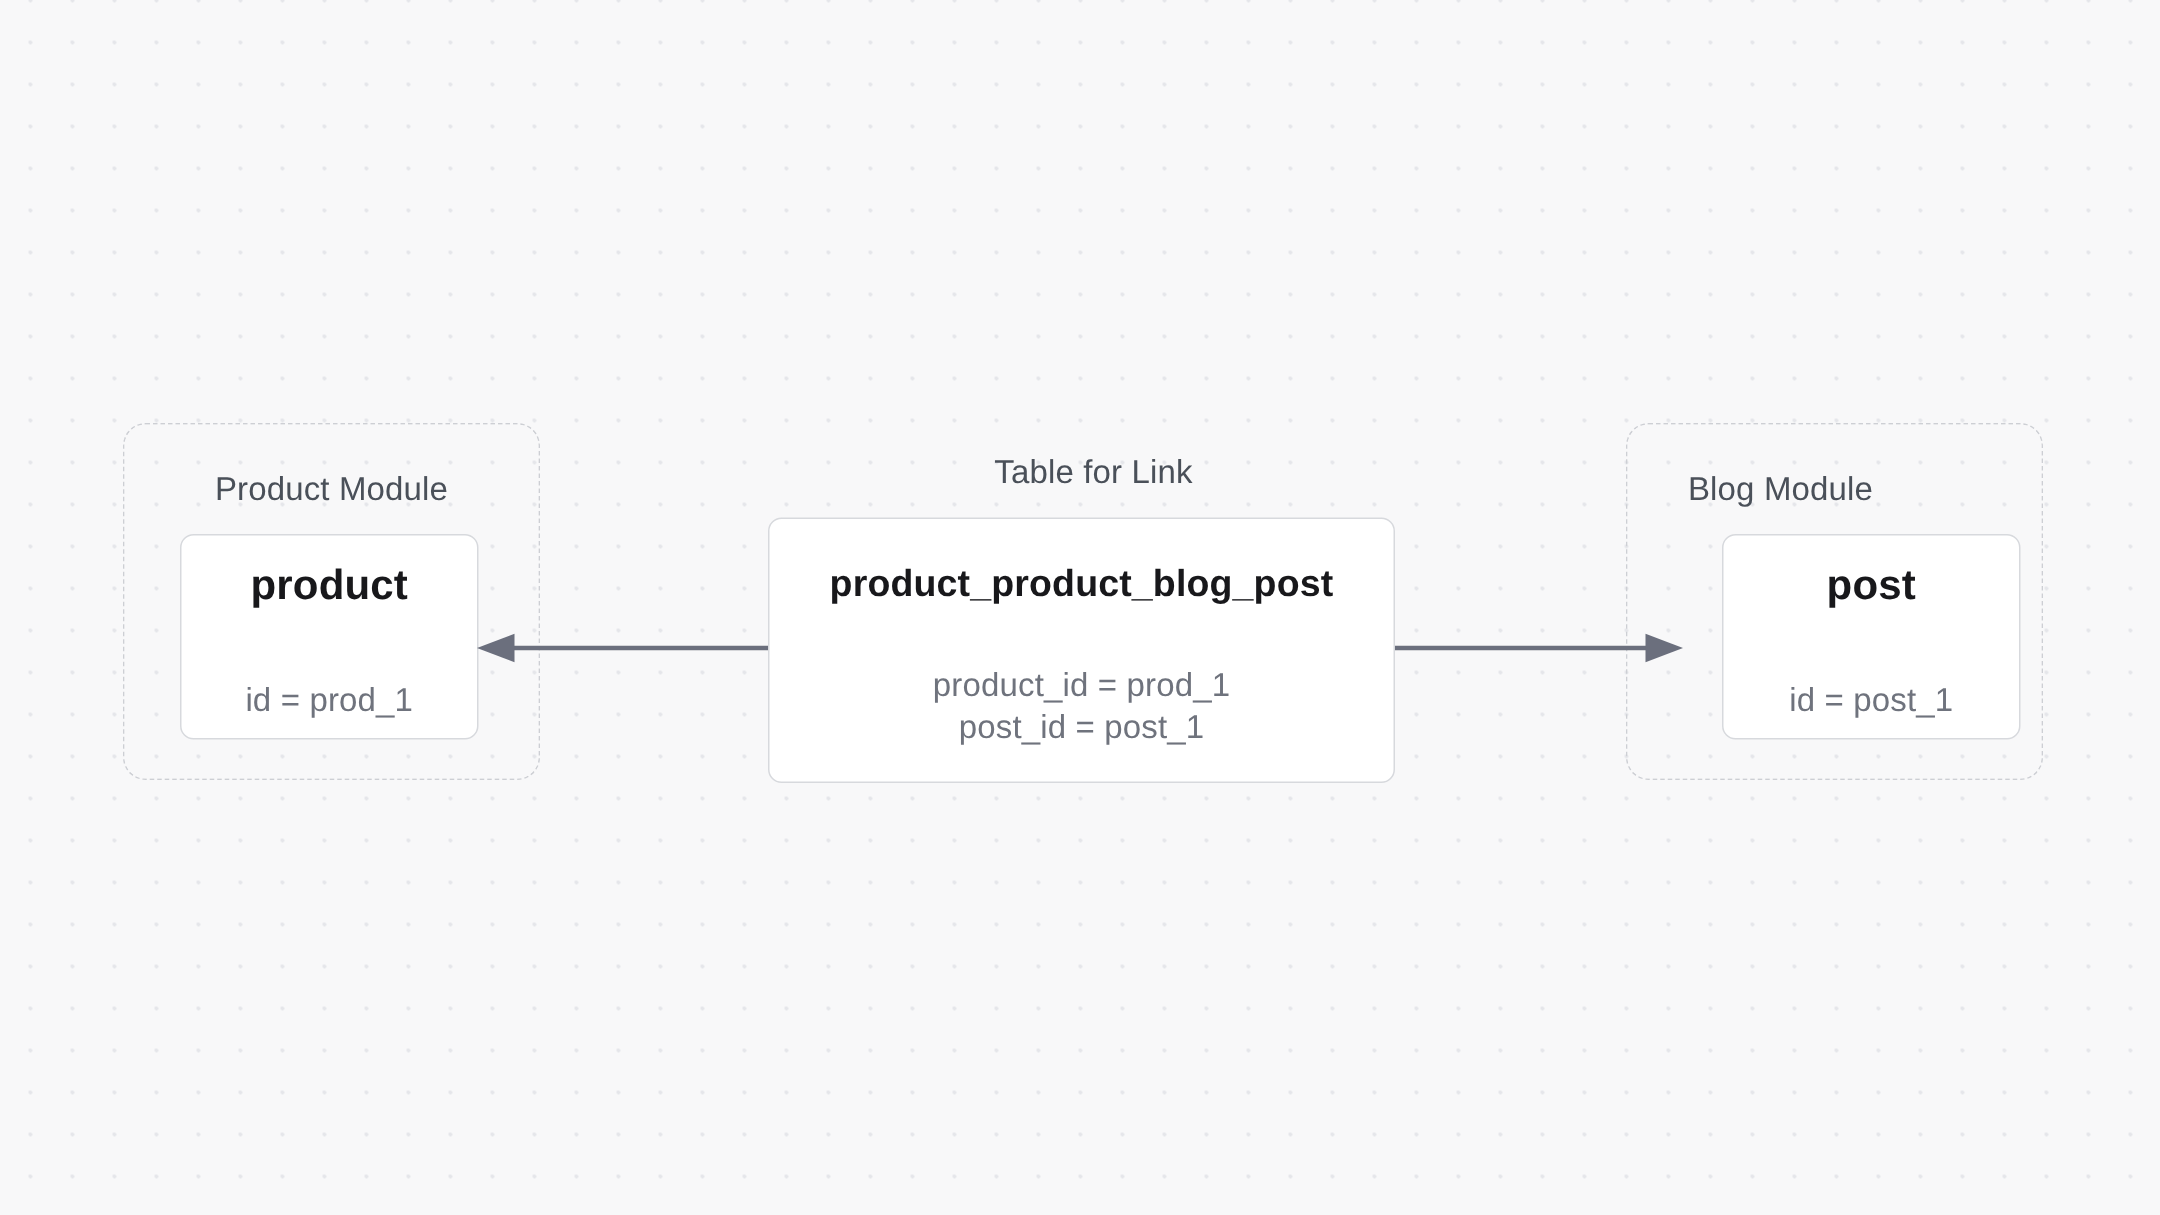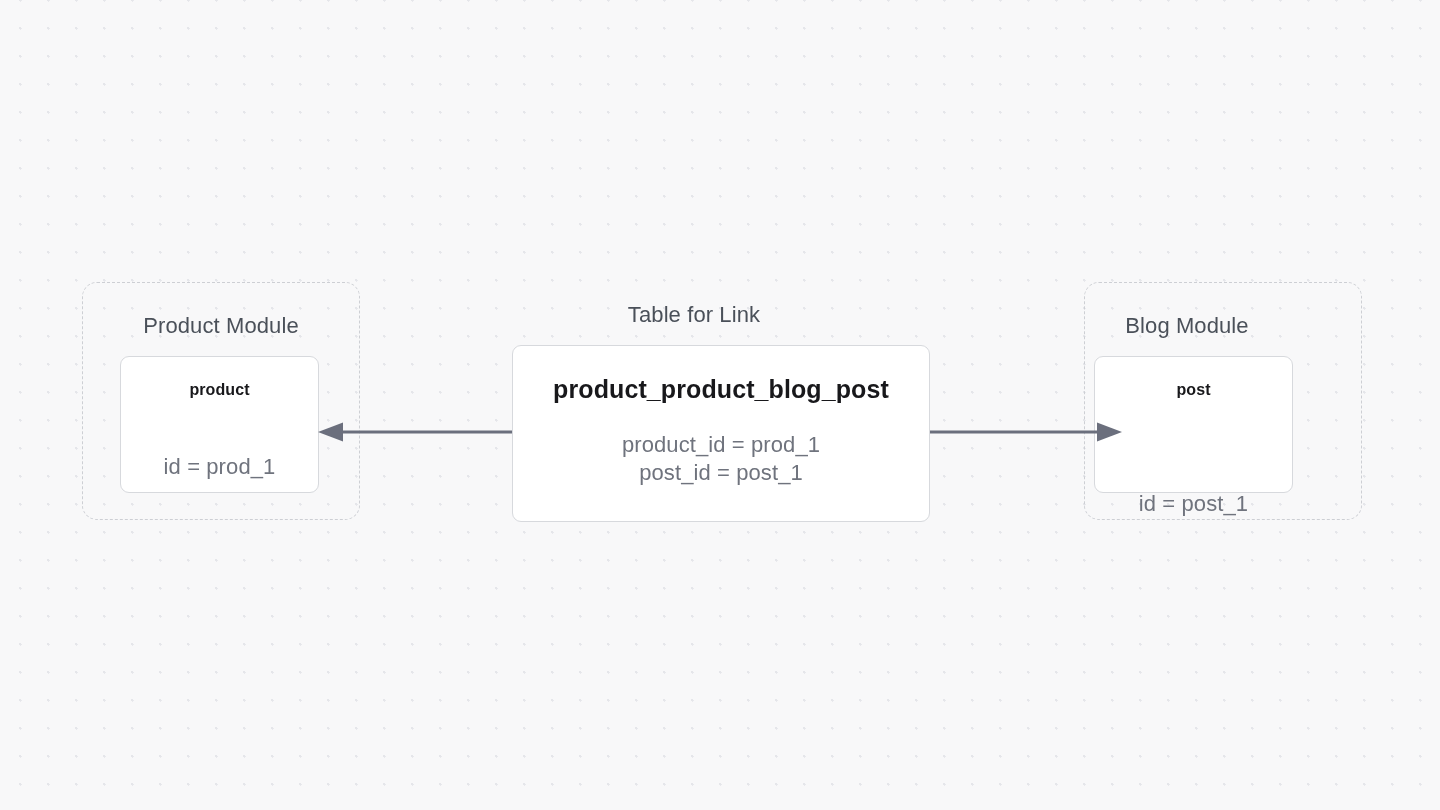--- a/index.html
+++ b/index.html
@@ -49,21 +49,21 @@
     position: absolute;
     background: #ffffff;
     border: 1.6px solid #d7d9dd;
     border-radius: 9px;
     box-sizing: border-box;
     display: flex;
     flex-direction: column;
     align-items: center;
   }
   .node-title {
-    font-size: 16px;
+    font-size: 28px;
     line-height: 28px;
     font-weight: 600;
     color: #18181b;
     white-space: nowrap;
     letter-spacing: 0.1px;
   }
   .node-sub {
     font-size: 22px;
     line-height: 28px;
     font-weight: 400;
@@ -84,21 +84,21 @@
 
   .node-link {
     width: 418px;
     height: 177px;
     padding-top: 29px;
   }
   .node-link .node-title {
     font-size: 25px;
   }
   .node-link .node-sub-wrap {
-    margin-top: 28px;
+    margin-top: 40px;
   }
 
   
   .edge {
     position: absolute;
     overflow: visible;
   }
 </style>
 </head>
 <body>
@@ -107,35 +107,35 @@
 
   <div class="module-group" style="left:82px; top:282px; width:278px; height:238px;">
   </div>
   <div class="module-label" style="left:82px; top:314px; width:278px;">Product Module</div>
 
   <div class="node node-side" style="left:120px; top:356px;">
     <div class="node-title">product</div>
     <div class="node-sub">id = prod_1</div>
   </div>
 
-  <div class="module-label" style="left:485px; top:303px; width:418px;">Table for Link</div>
+  <div class="module-label" style="left:520px; top:303px; width:418px;">Table for Link</div>
 
   <div class="node node-link" style="left:512px; top:345px;">
     <div class="node-title">product_product_blog_post</div>
     <div class="node-sub-wrap">
       <div class="node-sub">product_id = prod_1</div>
       <div class="node-sub">post_id = post_1</div>
     </div>
   </div>
 
   <div class="module-group" style="left:1084px; top:282px; width:278px; height:238px;">
   </div>
   <div class="module-label" style="left:1048px; top:314px; width:278px;">Blog Module</div>
 
-  <div class="node node-side" style="left:1094px; top:356px;gap:37px;">
+  <div class="node node-side" style="left:1148px; top:356px;">
     <div class="node-title">post</div>
     <div class="node-sub">id = post_1</div>
   </div>
 
   <svg class="edge" style="left:316px; top:418px;" width="200" height="28" viewBox="0 0 200 28">
     <line x1="196" y1="14" x2="26" y2="14" stroke="#6b6f7d" stroke-width="3"></line>
     <polygon points="2,14 27,4.5 27,23.5" fill="#6b6f7d"></polygon>
   </svg>
 
   <svg class="edge" style="left:928px; top:418px;" width="196" height="28" viewBox="0 0 196 28">

